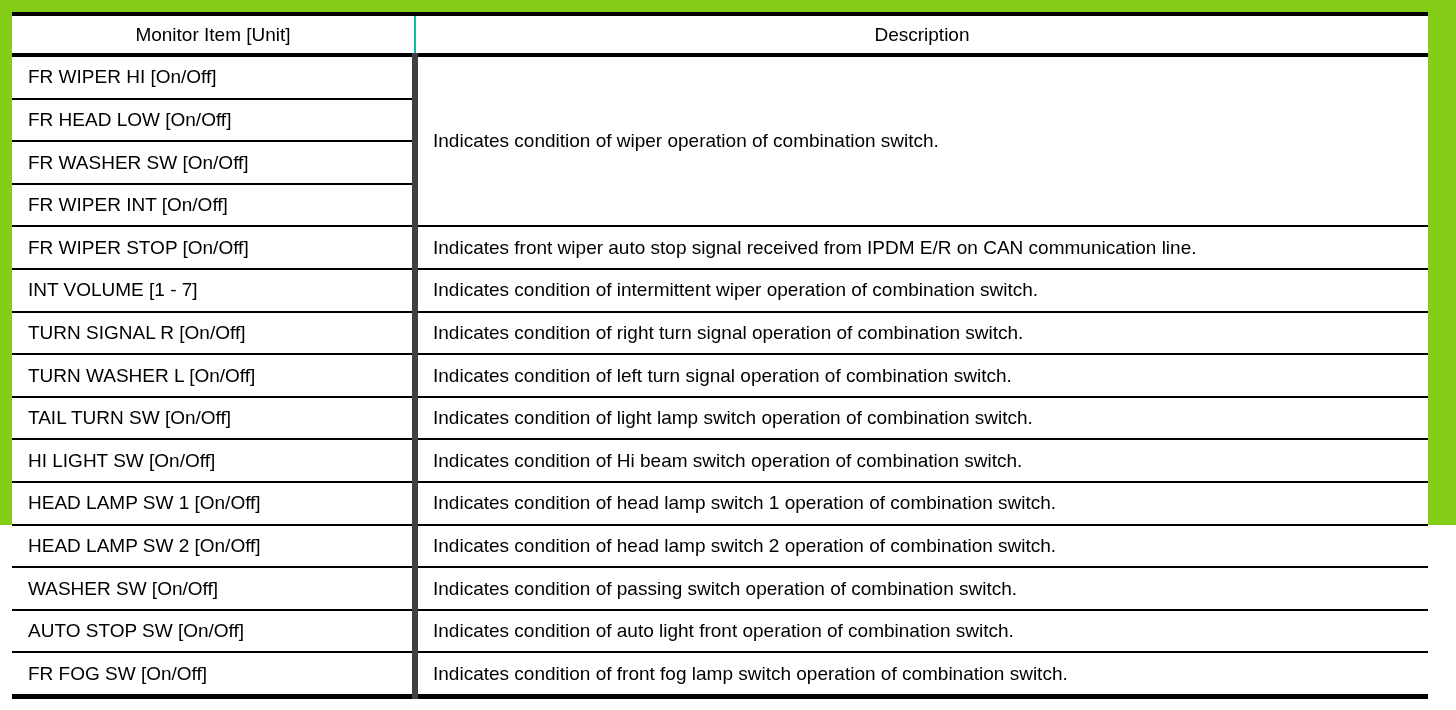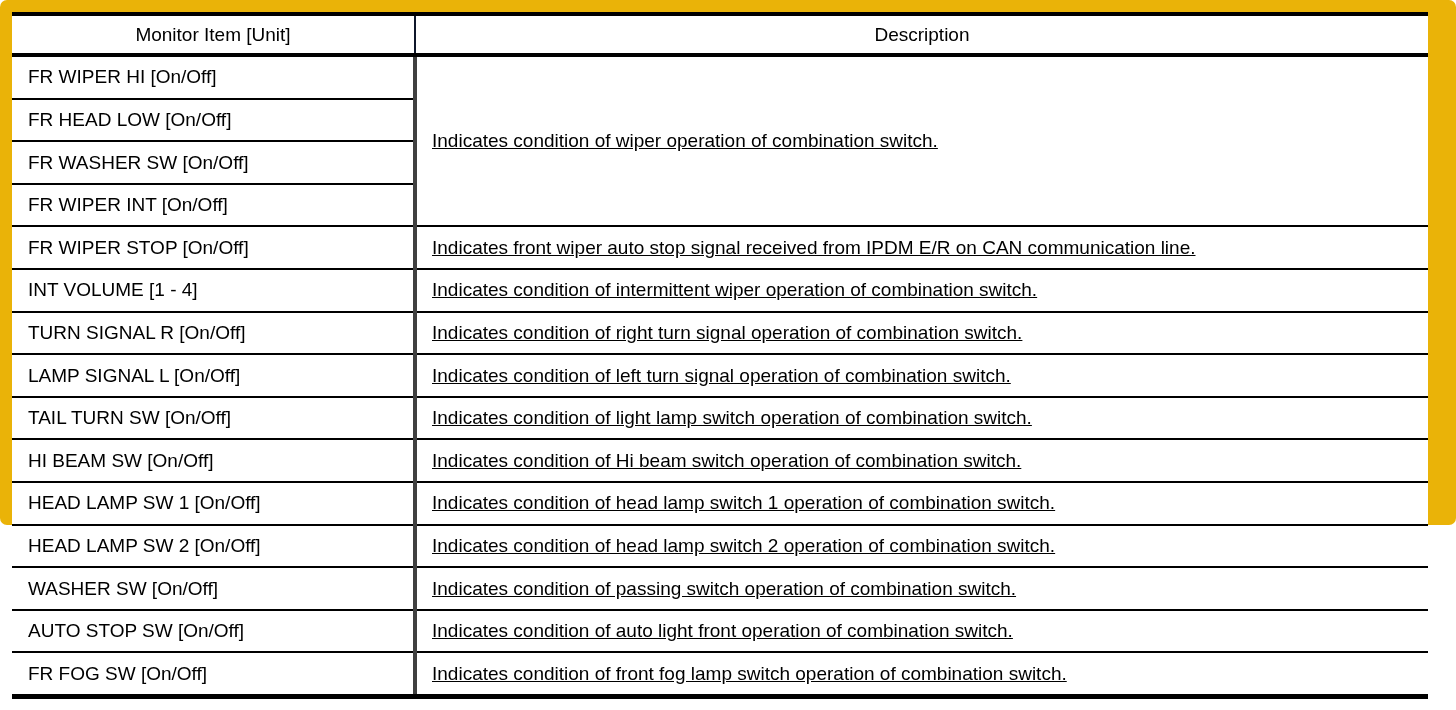--- a/index.html
+++ b/index.html
@@ -8,22 +8,21 @@
     background: #ffffff;
     width: 1456px;
     height: 710px;
     overflow: hidden;
     font-family: "Liberation Sans", "DejaVu Sans", sans-serif;
   }
   .page {
     position: relative;
     width: 1456px;
     height: 525px;
-    background: #eab308;
-    border-radius: 7px;
+    background: #84cc16;
   }
   table.monitor-table {
     position: absolute;
     left: 12px;
     top: 12px;
     width: 1416px;
     border-collapse: collapse;
     table-layout: fixed;
     color: #000000;
     font-size: 19px;
@@ -37,37 +36,36 @@
     border-top: 4px solid #000000;
     border-bottom: 4px solid #000000;
     font-weight: normal;
     text-align: center;
     vertical-align: middle;
     height: 37px;
     padding: 0;
     background: #ffffff;
   }
   table.monitor-table thead th.desc-h {
-    border-left: 2px solid #0f172a;
+    border-left: 2px solid #14b8a6;
   }
 
   
   table.monitor-table tbody td {
     border-bottom: 2px solid #000000;
     vertical-align: middle;
     height: 40.6px;
     padding: 0 20px 0 16px;
     background: #ffffff;
     white-space: nowrap;
     overflow: hidden;
   }
   table.monitor-table tbody td.desc {
-    border-left: 4px solid #404040;
+    border-left: 6px solid #404040;
     padding-left: 15px;
-    text-decoration: underline;
   }
   table.monitor-table tbody tr.last td {
     border-bottom: 5px solid #000000;
   }
 </style>
 </head>
 <body>
 
 <div class="page">
   <table class="monitor-table">
@@ -94,37 +92,37 @@
       </tr>
       <tr>
         <td>FR WIPER INT [On/Off]</td>
       </tr>
 
       <tr>
         <td>FR WIPER STOP [On/Off]</td>
         <td class="desc">Indicates front wiper auto stop signal received from IPDM E/R on CAN communication line.</td>
       </tr>
       <tr>
-        <td>INT VOLUME [1 - 4]</td>
+        <td>INT VOLUME [1 - 7]</td>
         <td class="desc">Indicates condition of intermittent wiper operation of combination switch.</td>
       </tr>
       <tr>
         <td>TURN SIGNAL R [On/Off]</td>
         <td class="desc">Indicates condition of right turn signal operation of combination switch.</td>
       </tr>
       <tr>
-        <td>LAMP SIGNAL L [On/Off]</td>
+        <td>TURN WASHER L [On/Off]</td>
         <td class="desc">Indicates condition of left turn signal operation of combination switch.</td>
       </tr>
       <tr>
         <td>TAIL TURN SW [On/Off]</td>
         <td class="desc">Indicates condition of light lamp switch operation of combination switch.</td>
       </tr>
       <tr>
-        <td>HI BEAM SW [On/Off]</td>
+        <td>HI LIGHT SW [On/Off]</td>
         <td class="desc">Indicates condition of Hi beam switch operation of combination switch.</td>
       </tr>
       <tr>
         <td>HEAD LAMP SW 1 [On/Off]</td>
         <td class="desc">Indicates condition of head lamp switch 1 operation of combination switch.</td>
       </tr>
       <tr>
         <td>HEAD LAMP SW 2 [On/Off]</td>
         <td class="desc">Indicates condition of head lamp switch 2 operation of combination switch.</td>
       </tr>

